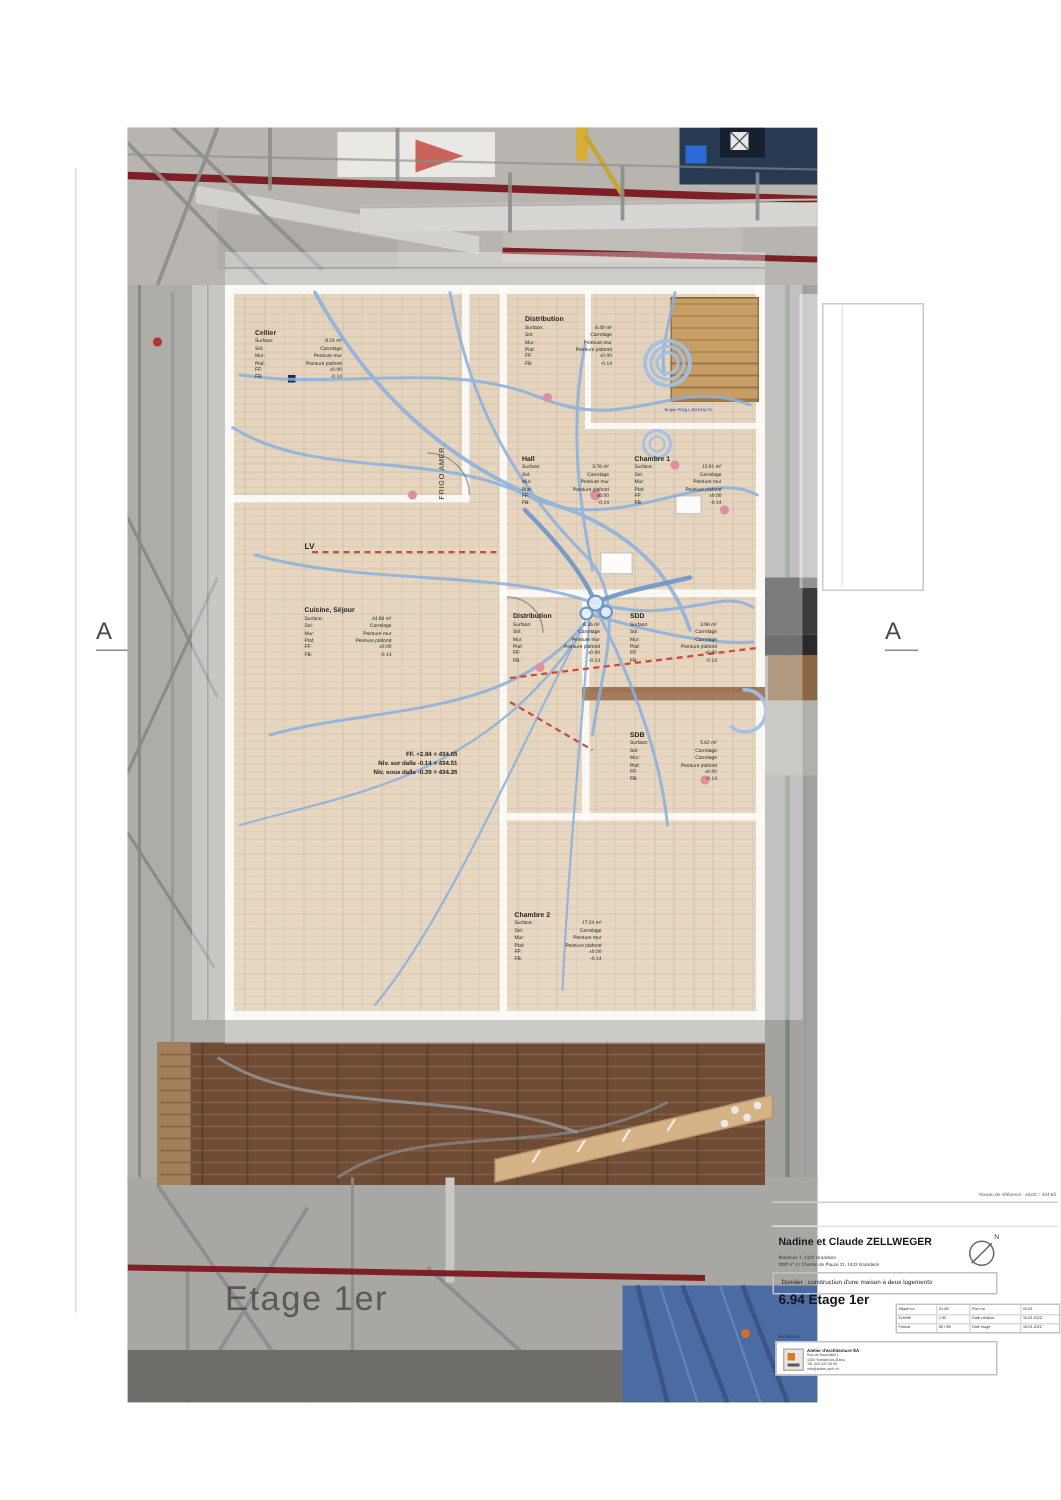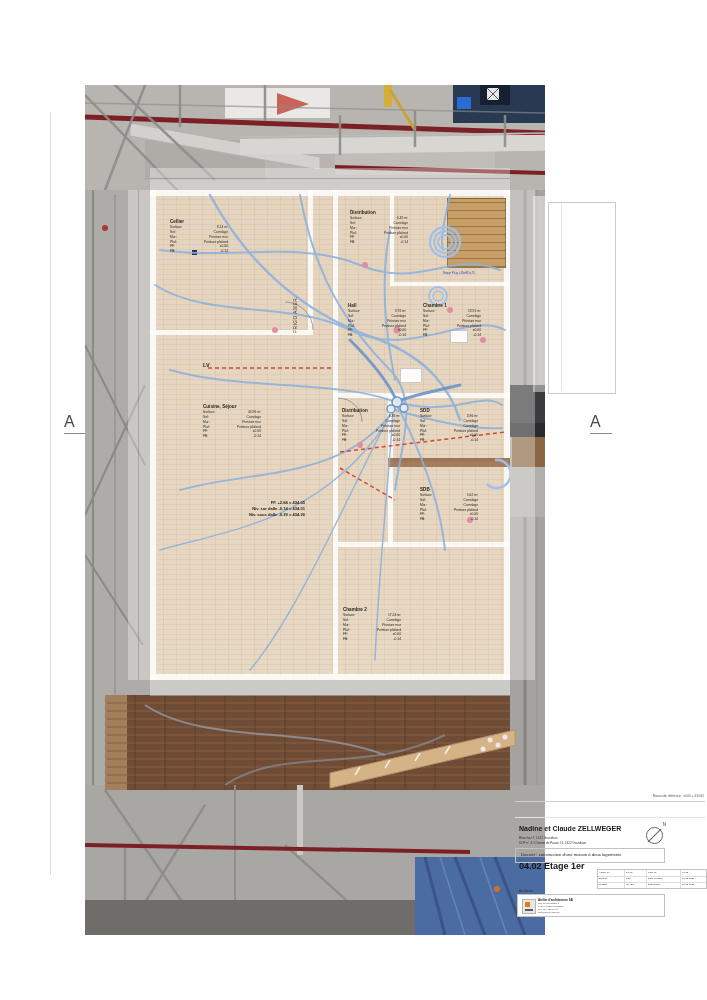--- a/index.html
+++ b/index.html
@@ -561,38 +561,39 @@
   <div class="abs plan-wash" style="left:510px;top:190px;width:25px;height:490px;"></div>
   <div class="abs plan-wash" style="left:150px;top:680px;width:360px;height:16px;"></div>
   <div class="abs dimline-h"></div>
   <div class="abs dimline-v"></div>
 
   <div class="abs ghost-wash"></div>
   <div class="abs ghost">
     <div class="vline"></div>
   </div>
 
+  <div class="abs watermark">Etage 1er</div>
 
   <div class="abs tb tb-ref">Niveau de référence : ±0.00 = 434.65</div>
   <div class="abs tb tb-line" style="left:515px;top:801px;width:190px;"></div>
   <div class="abs tb tb-line" style="left:515px;top:817px;width:190px;background:#e2e2e0;"></div>
 
   <div class="abs tb tb-client">Nadine et Claude ZELLWEGER</div>
   <div class="abs tb tb-addr" style="top:836px;">Blanchoz 7, 1422 Grandson</div>
   <div class="abs tb tb-addr" style="top:841px;">DDP n° 4 / Chemin de Pauze 11, 1422 Grandson</div>
 
   <div class="abs tb compass">
     <div class="needle"></div>
     <div class="n">N</div>
   </div>
 
   <div class="abs tb tb-project">
     <span>Dossier : construction d'une maison à deux logements</span>
   </div>
-  <div class="abs tb tb-title">04.02 Etage 1er</div>
+  <div class="abs tb tb-title">6.94 Etage 1er</div>
 
   <div class="abs tb grid">
     <div class="hl" style="top:6px;"></div>
       <div class="hl" style="top:12px;"></div>
     <div class="vl" style="left:26px;"></div>
       <div class="vl" style="left:48px;"></div>
       <div class="vl" style="left:82px;"></div>
     <div class="gcell" style="left:0;top:0;">Affaire no</div>
     <div class="gcell" style="left:27px;top:0;">21-05</div>
     <div class="gcell" style="left:49px;top:0;">Plan no</div>

